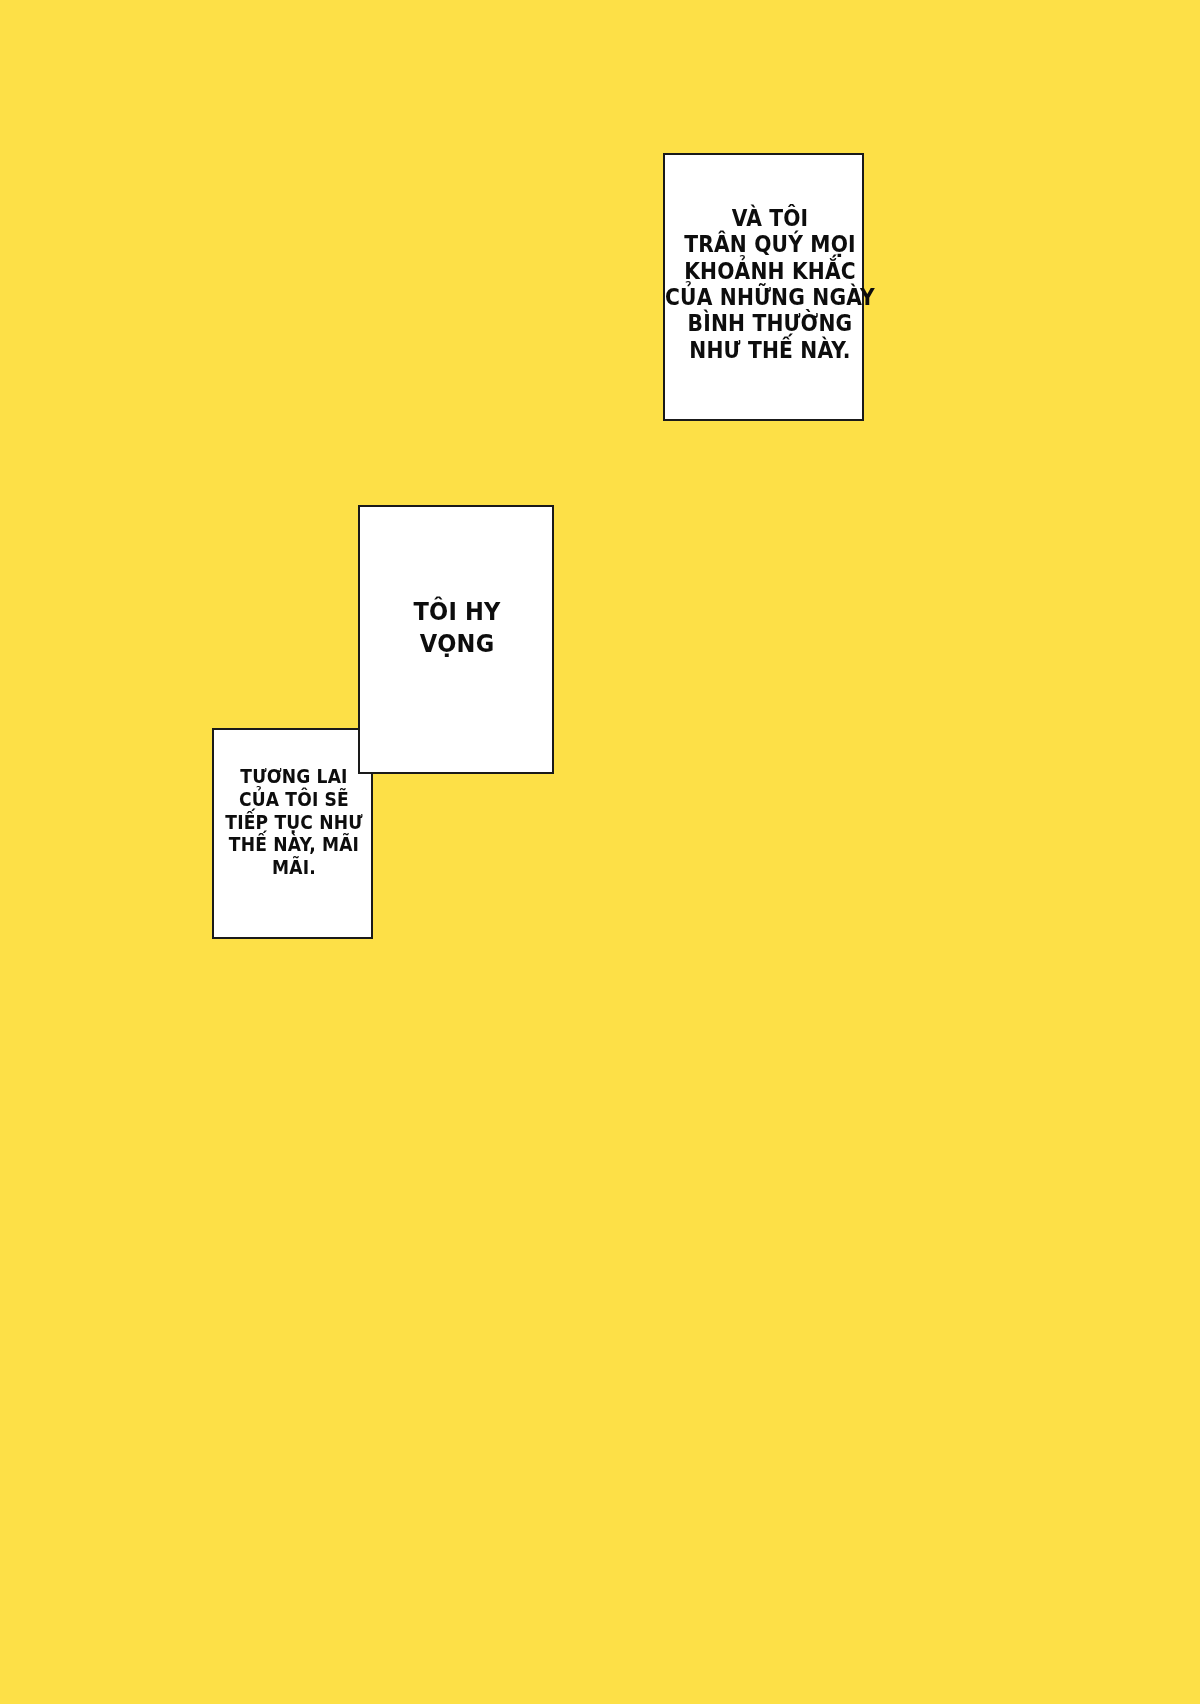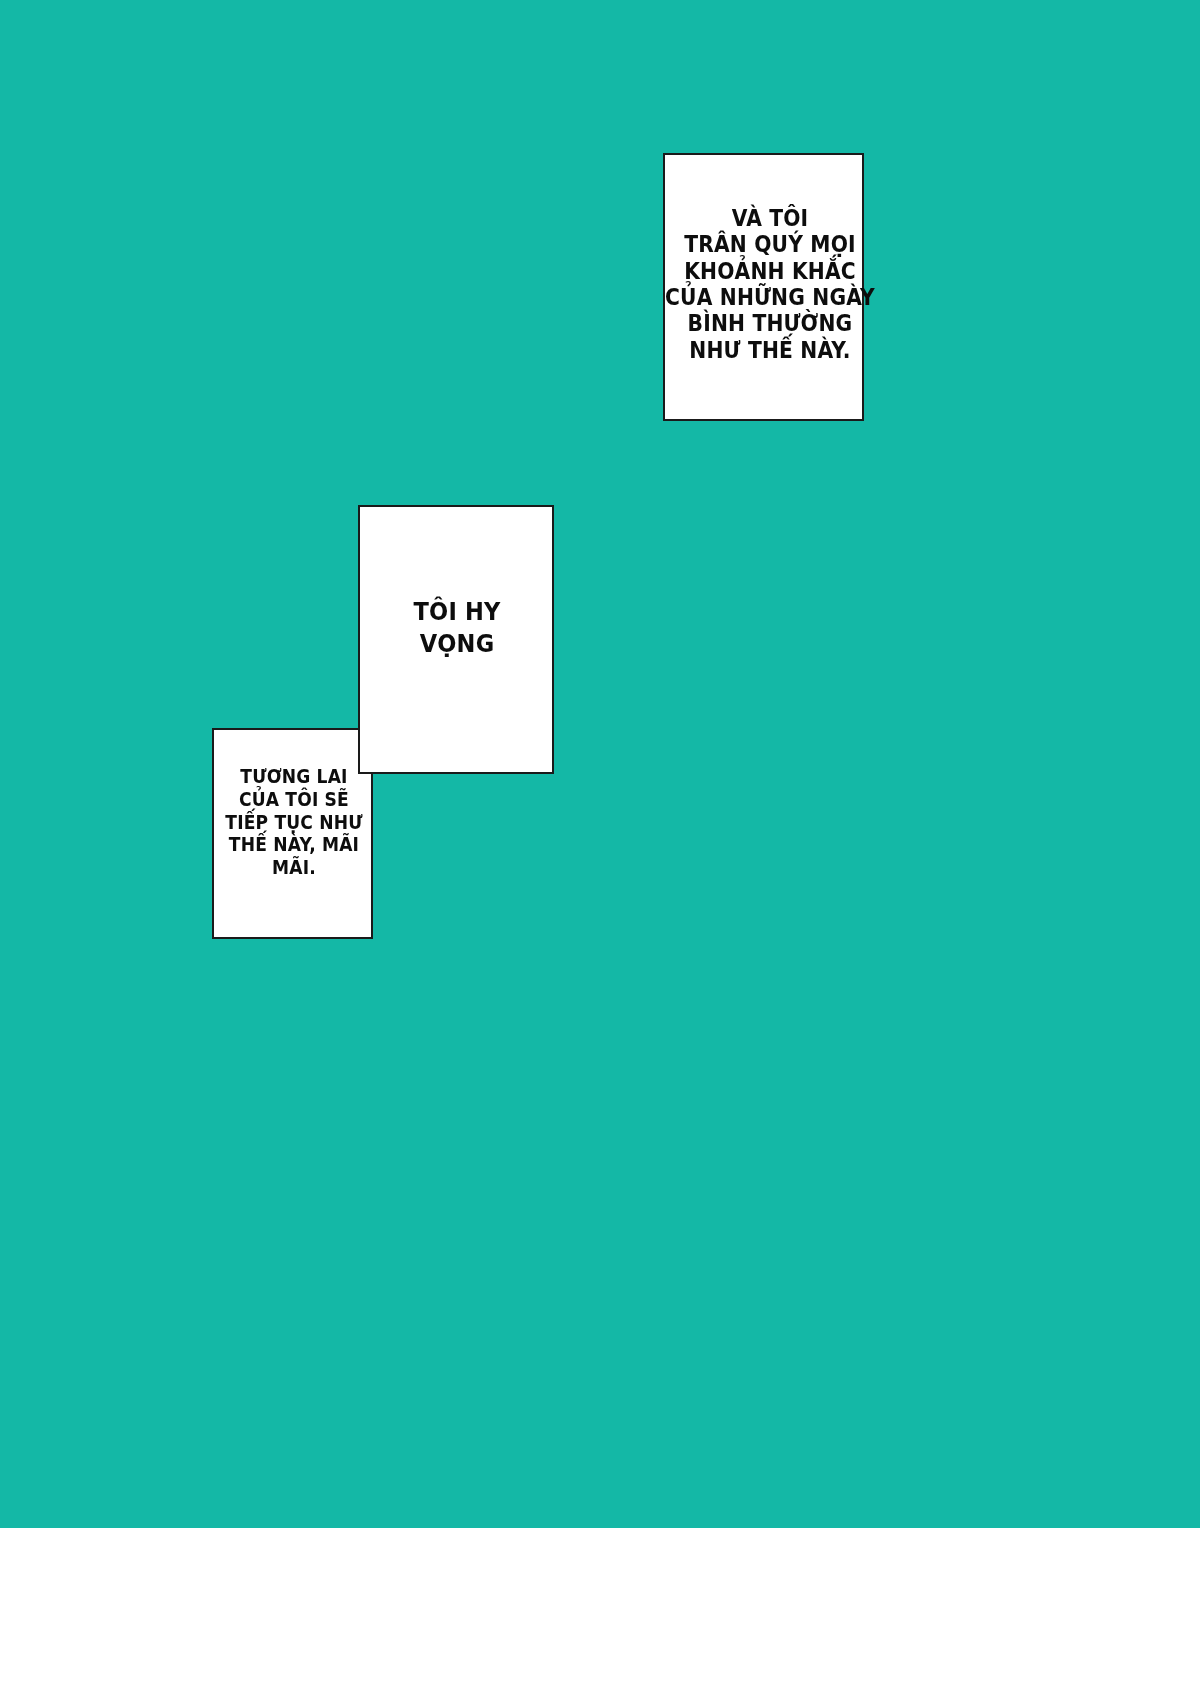--- a/index.html
+++ b/index.html
@@ -8,22 +8,22 @@
     padding: 0;
     background: #ffffff;
   }
   body {
     font-family: "DejaVu Sans", sans-serif;
   }
 
   #page {
     position: relative;
     width: 1200px;
-    height: 1528px;
-    background: #14b8a6;
+    height: 1704px;
+    background: #fde047;
     overflow: hidden;
   }
 
   
   .panel {
     position: absolute;
     background: #ffffff;
     border: 2px solid #1a1a1a;
     box-sizing: border-box;
   }

